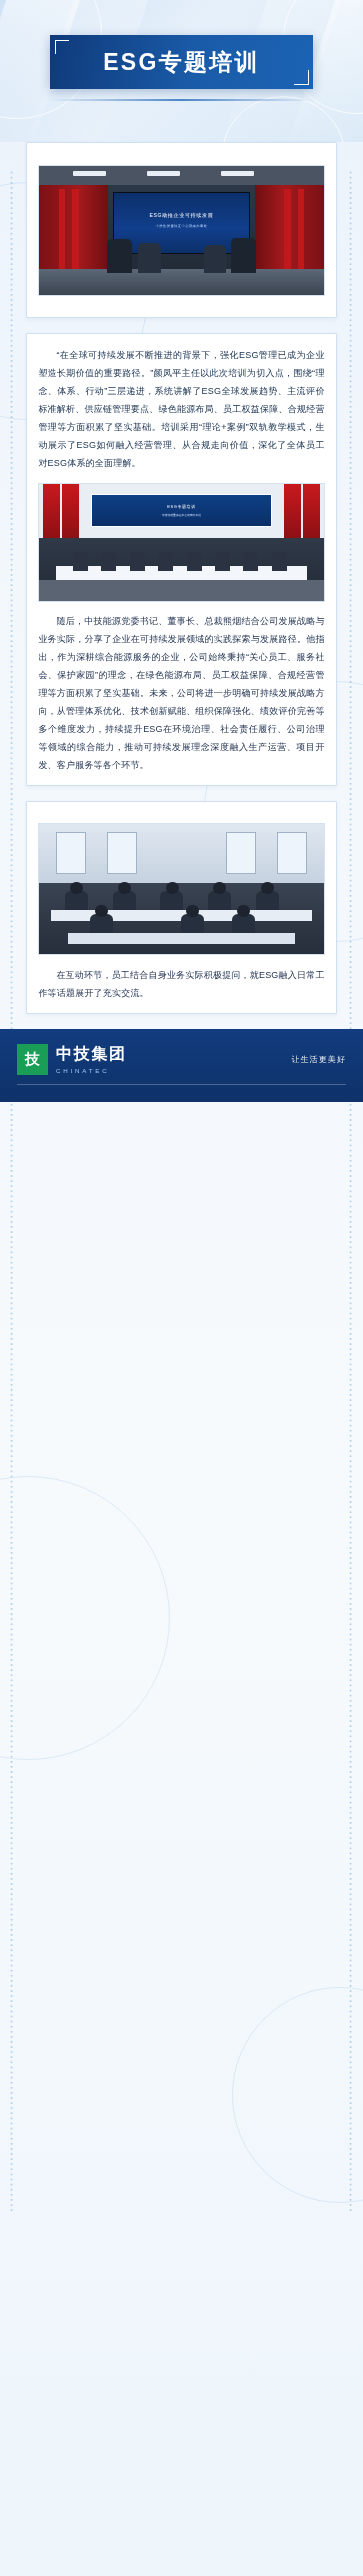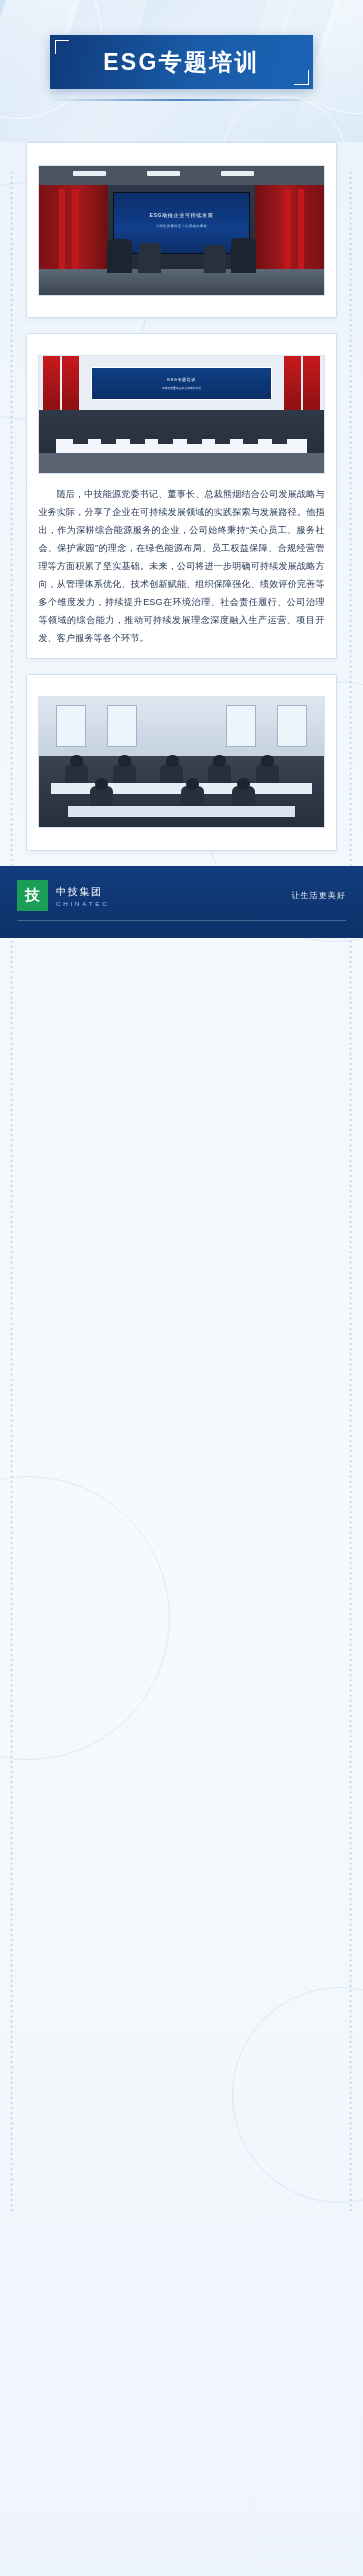--- a/index.html
+++ b/index.html
@@ -213,21 +213,21 @@
   .logo-mark {
     width: 31px; height: 31px;
     background: #1a9e57;
     display: flex; align-items: center; justify-content: center;
     flex: 0 0 auto;
   }
   .logo-mark span {
     color: #ffffff; font-size: 14.8px; font-weight: bold;
   }
   .logo-text { display: flex; flex-direction: column; }
-  .logo-cn { color: #ffffff; font-size: 10px; font-weight: normal; letter-spacing: 1.7px; }
+  .logo-cn { color: #ffffff; font-size: 16px; font-weight: bold; letter-spacing: 1.7px; }
   .logo-en { color: #9ec6f0; font-size: 6.2px; letter-spacing: 2.8px; margin-top: 1.7px; }
   .logo-slogan {
     margin-left: auto;
     color: #ffffff;
     font-size: 8px;
     letter-spacing: 1.1px;
     opacity: 0.92;
   }
   .footer-bottom {
     display: flex;
@@ -318,20 +318,21 @@
           <div class="table"></div>
           <div class="person" style="left:68px; width:25px; height:34px; background:#1c2430;"></div>
           <div class="person" style="left:99px; width:23px; height:29.5px; background:#26303e;"></div>
           <div class="person" style="right:68px; width:25px; height:35px; background:#1c2430;"></div>
           <div class="person" style="right:98px; width:21.6px; height:28px; background:#26303e;"></div>
         </div>
       </div>
     </div>
 
     <div class="card">
+      <p class="quote">“在全球可持续发展不断推进的背景下，强化ESG管理已成为企业塑造长期价值的重要路径。”颜凤平主任以此次培训为切入点，围绕“理念、体系、行动”三层递进，系统讲解了ESG全球发展趋势、主流评价标准解析、供应链管理要点、绿色能源布局、员工权益保障、合规经营管理等方面积累了坚实基础。培训采用“理论+案例”双轨教学模式，生动展示了ESG如何融入经营管理、从合规走向价值，深化了全体员工对ESG体系的全面理解。</p>
 
       <div class="photo ph2">
         <div class="photo-inner">
           <div class="wall"></div>
           <div class="flagred" style="left:3.4px;"></div>
           <div class="flagred" style="left:23px;"></div>
           <div class="flagred" style="right:3.4px;"></div>
           <div class="flagred" style="right:23px;"></div>
           <div class="banner">
             <div class="bt">ESG专题培训</div>
@@ -375,20 +376,21 @@
           <div class="head" style="left:222px; bottom:60px;"></div>
           <div class="body" style="left:51px; bottom:21.6px;"></div>
           <div class="head" style="left:56px; bottom:37px;"></div>
           <div class="body" style="left:142px; bottom:21.6px;"></div>
           <div class="head" style="left:147px; bottom:37px;"></div>
           <div class="body" style="left:193px; bottom:21.6px;"></div>
           <div class="head" style="left:198px; bottom:37px;"></div>
         </div>
       </div>
 
+      <p class="para">在互动环节，员工结合自身业务实际积极提问，就ESG融入日常工作等话题展开了充实交流。</p>
     </div>
 
   </div>
 
   <div class="footer">
     <div class="footer-top">
       <div class="logo-mark">
         <span>技</span>
       </div>
       <div class="logo-text">

